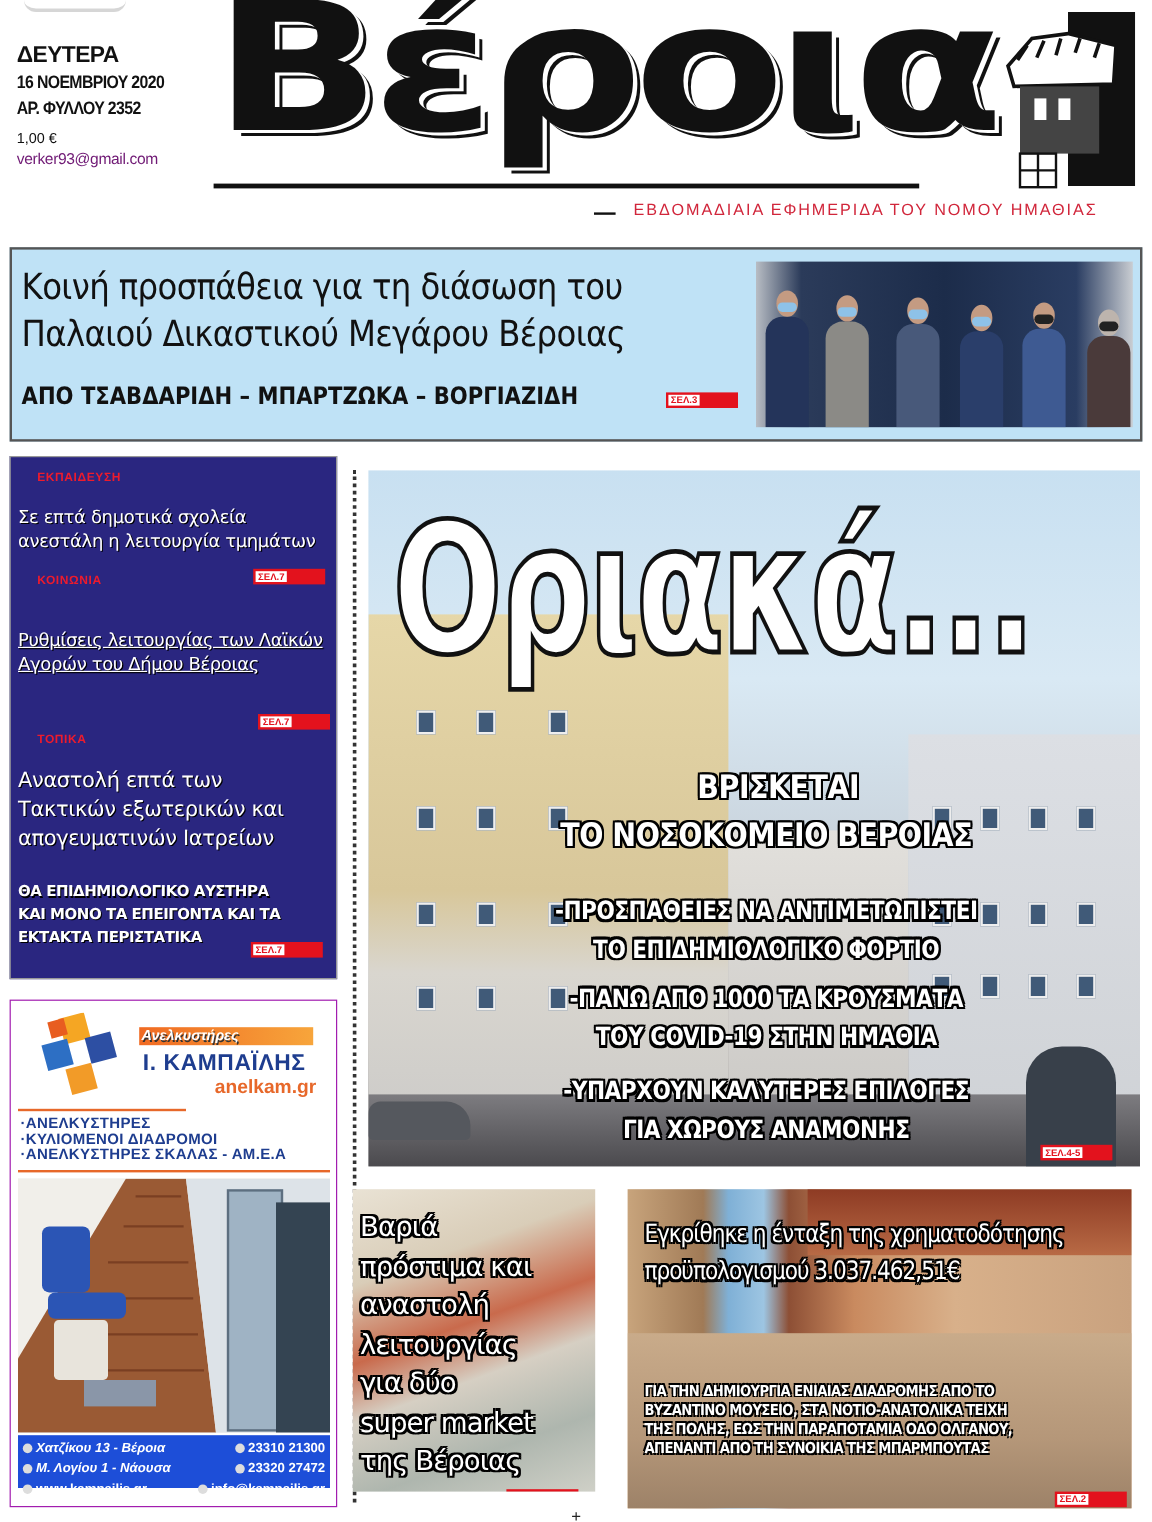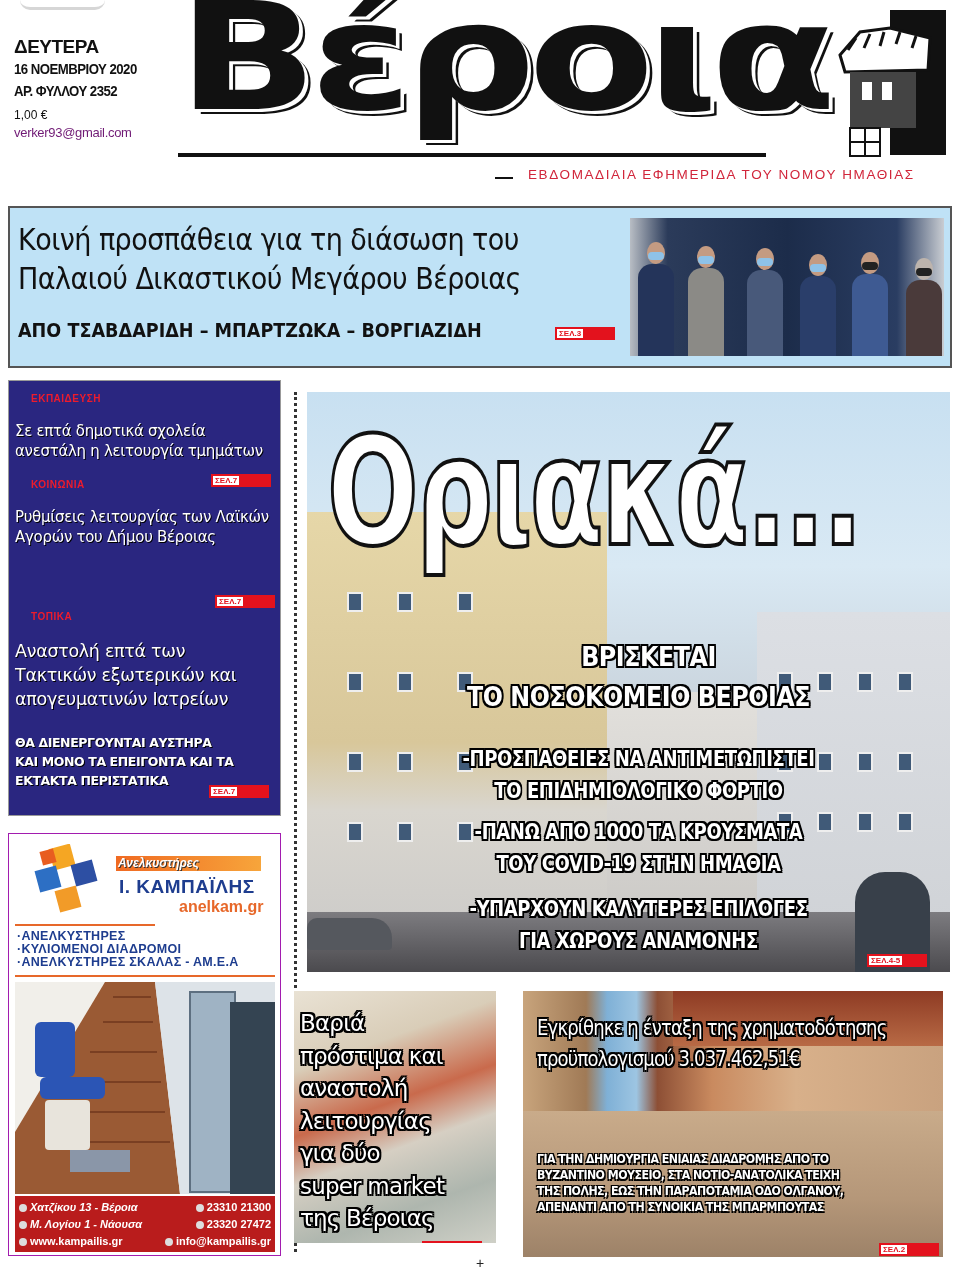--- a/index.html
+++ b/index.html
@@ -98,21 +98,21 @@
     background: linear-gradient(90deg, #f06a22, #f7a53b);
     font-size: 12px; font-style: italic; font-weight: bold; color: #fff; line-height: 15px; padding-left: 2px;
     text-shadow: 1px 1px 0 #333;
   }
   .ad .brand { position: absolute; left: 110px; top: 42px; font-size: 19px; font-weight: bold; color: #1e3d8f; letter-spacing: 0.5px; white-space: nowrap; }
   .ad .site { position: absolute; left: 170px; top: 64px; font-size: 16px; font-weight: bold; color: #e7682a; }
   .ad .sep-line { position: absolute; left: 6px; height: 2px; background: #e7682a; }
   .ad .services { position: absolute; left: 8px; top: 96px; font-size: 12.5px; line-height: 13px; color: #1e3d8f; font-weight: bold; letter-spacing: 0.3px; }
   .ad .photo { position: absolute; left: 6px; top: 148px; width: 260px; height: 212px; overflow: hidden; background: #eee; }
   .ad .contact {
-    position: absolute; left: 6px; top: 362px; width: 260px; height: 56px; background: #b91c1c;
+    position: absolute; left: 6px; top: 362px; width: 260px; height: 44px; background: #1d4ed8;
     color: #fff; font-size: 11px; font-weight: bold; padding: 3px 4px; line-height: 17px;
   }
   .ad .contact .row { display: flex; justify-content: space-between; white-space: nowrap; }
   .ad .contact .it { font-style: italic; }
   .ad .contact .dot { display: inline-block; width: 8px; height: 8px; border-radius: 50%; background: #ddd; margin-right: 3px; vertical-align: middle; }
 
   
   .main-story {
     position: absolute; left: 307px; top: 392px; width: 643px; height: 580px; overflow: hidden;
     background: linear-gradient(180deg, #c8e0f1 0%, #d9e9f4 30%, #c9d3dc 55%, #b7b2ad 80%, #6f6e73 100%);
@@ -237,34 +237,34 @@
 
 <div class="brief-box">
   <div class="cat" style="top:12px;">ΕΚΠΑΙΔΕΥΣΗ</div>
   <div class="title" style="top:40px;">
     <div>Σε επτά δημοτικά σχολεία</div>
     <div>ανεστάλη η λειτουργία τμημάτων</div>
   </div>
   <div class="page-ref" style="left:202px; top:93px; width:60px;"><span>ΣΕΛ.7</span></div>
 
   <div class="cat" style="top:98px;">ΚΟΙΝΩΝΙΑ</div>
-  <div class="title" style="top:126px;">
+  <div class="title" style="top:142px;text-decoration:underline;">
     <div>Ρυθμίσεις λειτουργίας των Λαϊκών</div>
     <div>Αγορών του Δήμου Βέροιας</div>
   </div>
   <div class="page-ref" style="left:206px; top:214px; width:60px;"><span>ΣΕΛ.7</span></div>
 
   <div class="cat" style="top:230px;">ΤΟΠΙΚΑ</div>
   <div class="title big" style="top:258px;">
     <div>Αναστολή επτά των</div>
     <div>Τακτικών εξωτερικών και</div>
     <div>απογευματινών Ιατρείων</div>
   </div>
   <div class="note" style="top:352px;">
-    <div>ΘΑ ΔΙΕΝΕΡΓΟΥΝΤΑΙ ΑΥΣΤΗΡΑ</div>
+    <div>ΘΑ ΕΠΙΔΗΜΙΟΛΟΓΙΚΟ ΑΥΣΤΗΡΑ</div>
     <div>ΚΑΙ ΜΟΝΟ ΤΑ ΕΠΕΙΓΟΝΤΑ ΚΑΙ ΤΑ</div>
     <div>ΕΚΤΑΚΤΑ ΠΕΡΙΣΤΑΤΙΚΑ</div>
   </div>
   <div class="page-ref" style="left:200px; top:404px; width:60px;"><span>ΣΕΛ.7</span></div>
 </div>
 
 <div class="dotted-sep"></div>
 
 <div class="ad">
   <svg class="cubes" viewBox="0 0 75 75">

